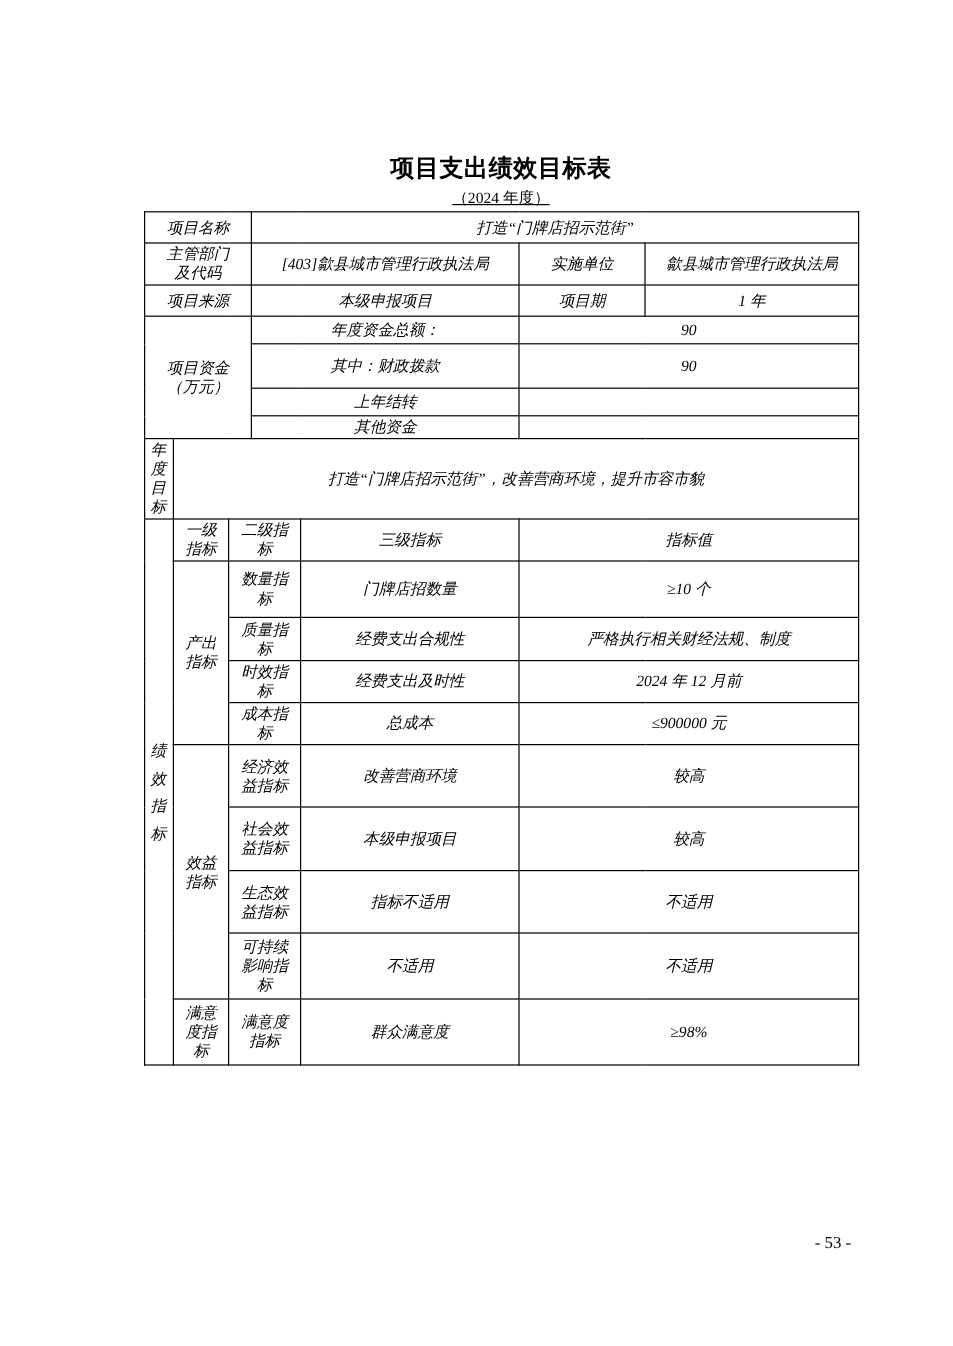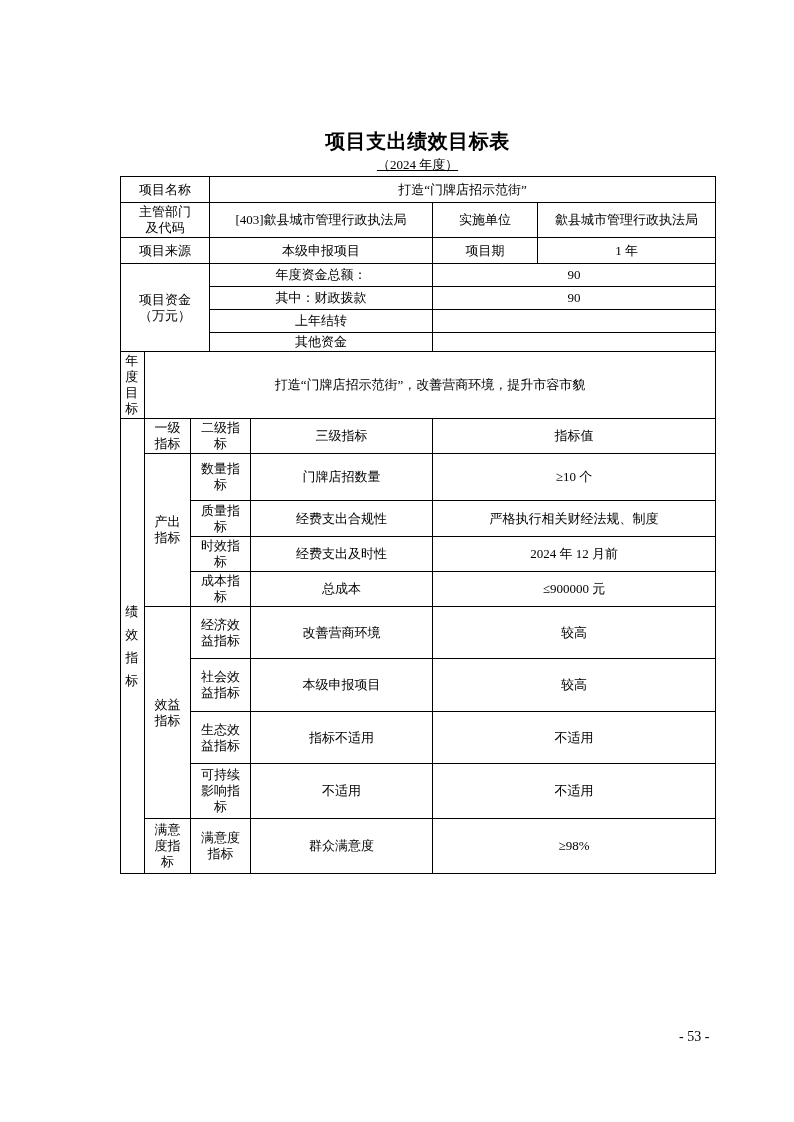--- a/index.html
+++ b/index.html
@@ -42,20 +42,21 @@
   }
   table.main td {
     border: 1px solid #000000;
     font-size: 13px;
     line-height: 16px;
     text-align: center;
     vertical-align: middle;
     padding: 1px 3px;
     white-space: pre-line;
     overflow: hidden;
+    font-style: italic;
   }
   td.l3cell { text-align: left; padding-left: 8px; }
   td.goal-content { text-align: left; padding-left: 9px; }
   td.fund-l1 { text-align: left; padding-left: 12px; }
   td.fund-l2 { text-align: left; padding-left: 27px; }
   .vert {
     display: inline-block;
     width: 1.1em;
     word-break: break-all;
     text-align: left;
@@ -111,21 +112,21 @@
         <td>项目期</td>
         <td>1 年</td>
       </tr>
 
       <tr style="height:23px">
         <td colspan="3" rowspan="4">项目资金
 （万元）</td>
         <td colspan="2" class="fund-l1">年度资金总额：</td>
         <td colspan="2">90</td>
       </tr>
-      <tr style="height:23px">
+      <tr style="height:37px">
         <td colspan="2" class="fund-l2">其中：财政拨款</td>
         <td colspan="2">90</td>
       </tr>
       <tr style="height:23px">
         <td colspan="2">上年结转</td>
         <td colspan="2"></td>
       </tr>
       <tr style="height:16px">
         <td colspan="2">其他资金</td>
         <td colspan="2"></td>

